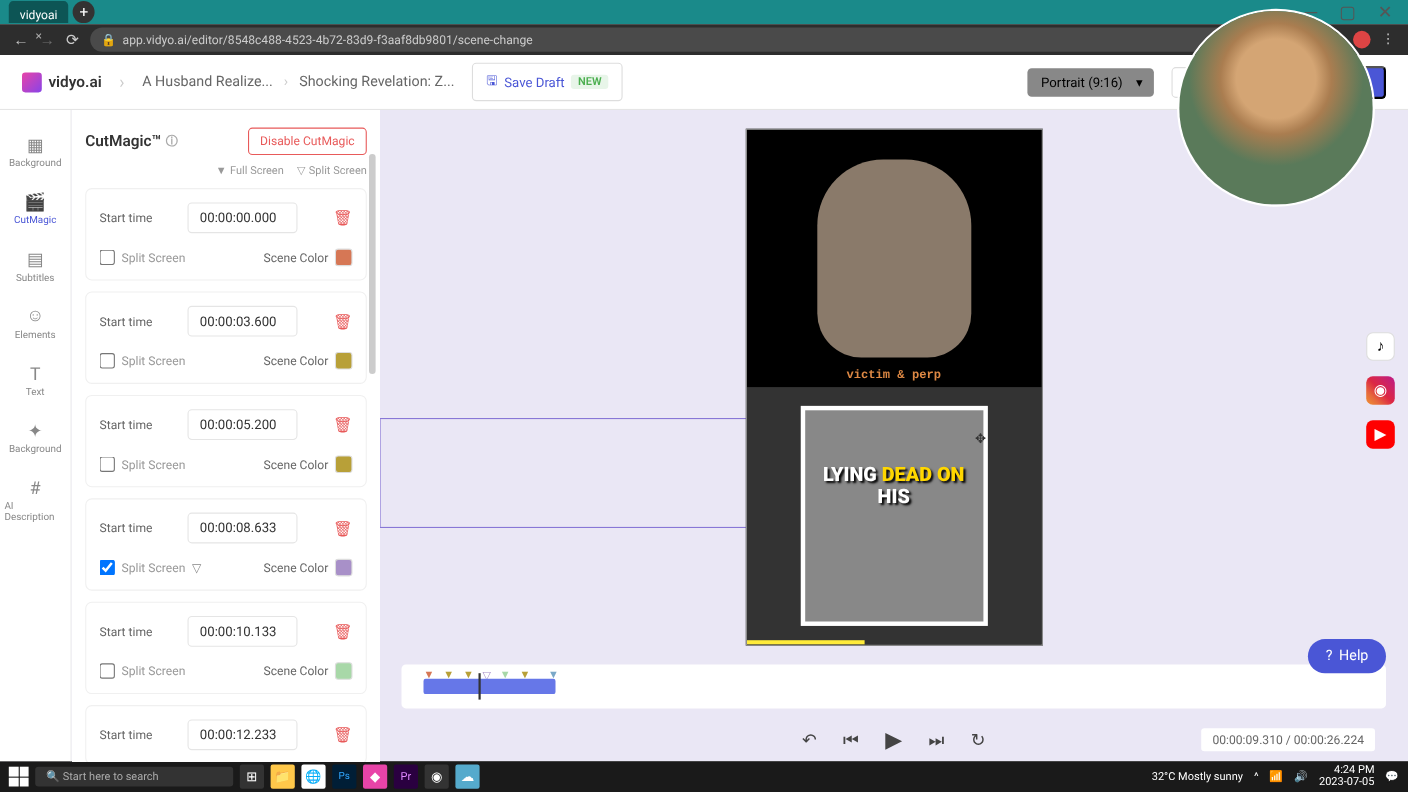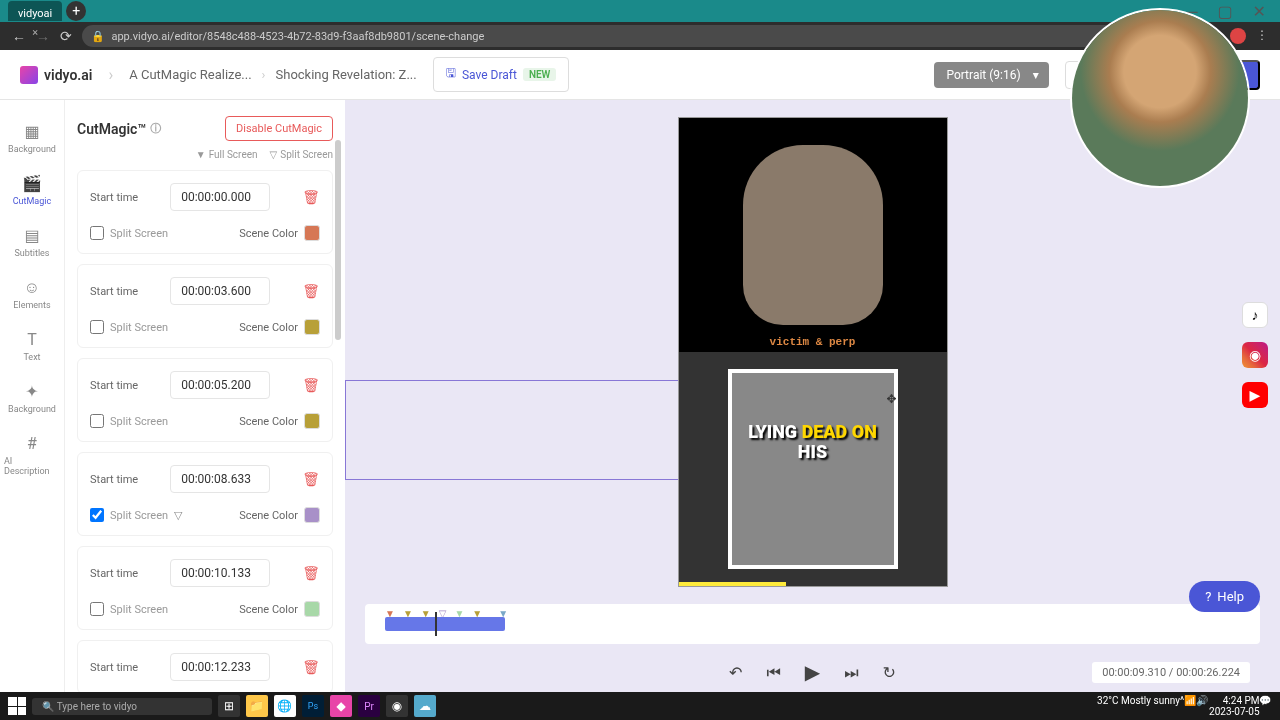--- a/index.html
+++ b/index.html
@@ -21,21 +21,21 @@
 .browser-icons { display: flex; gap: 10px; color: #ccc; font-size: 12px; }
 
 
 .app-header { height: 50px; background: #fff; border-bottom: 1px solid #e5e5e5; display: flex; align-items: center; padding: 0 20px; gap: 16px; }
 .logo { display: flex; align-items: center; gap: 6px; font-weight: 600; font-size: 14px; color: #333; }
 .logo-icon { width: 18px; height: 18px; background: linear-gradient(135deg, #e844a8, #8844e8); border-radius: 3px; }
 .breadcrumb { display: flex; align-items: center; gap: 10px; font-size: 13px; color: #666; }
 .breadcrumb-sep { color: #ccc; }
 .save-draft-btn { border: 1px solid #ddd; background: #fff; padding: 6px 12px; border-radius: 4px; font-size: 12px; display: flex; align-items: center; gap: 6px; cursor: pointer; color: #4a56d6; }
 .new-badge { background: #e8f5e9; color: #4caf50; padding: 1px 6px; border-radius: 3px; font-size: 10px; font-weight: 600; }
-.aspect-dropdown { background: #888; color: #ffffff; padding: 6px 28px 6px 12px; border-radius: 4px; font-size: 12px; cursor: pointer; position: relative; margin-left: auto; }
+.aspect-dropdown { background: #888; color: #000000; padding: 6px 28px 6px 12px; border-radius: 4px; font-size: 12px; cursor: pointer; position: relative; margin-left: auto; }
 .aspect-dropdown::after { content: '▾'; position: absolute; right: 10px; }
 .save-template-btn { border: 1px solid #ddd; background: #fff; padding: 6px 12px; border-radius: 4px; font-size: 12px; cursor: pointer; color: #4a56d6; display: flex; align-items: center; gap: 6px; }
 .download-btn { background: #4a56d6; color: #fff; padding: 6px 14px; border-radius: 4px; font-size: 12px; cursor: pointer; }
 
 
 .main { display: flex; height: calc(100% - 22px - 28px - 50px - 28px); background: #eae7f5; }
 
 
 .left-nav { width: 65px; background: #fff; display: flex; flex-direction: column; padding-top: 12px; border-right: 1px solid #eee; }
 .nav-item { display: flex; flex-direction: column; align-items: center; padding: 10px 4px; font-size: 9px; color: #888; cursor: pointer; gap: 4px; }
@@ -105,21 +105,21 @@
 
 
 .help-btn { position: absolute; bottom: 80px; right: 20px; background: #4a56d6; color: #fff; padding: 8px 16px; border-radius: 20px; font-size: 13px; display: flex; align-items: center; gap: 6px; cursor: pointer; z-index: 50; }
 
 
 .taskbar { height: 28px; background: #1a1a1a; display: flex; align-items: center; padding: 0 8px; gap: 6px; color: #fff; font-size: 11px; }
 .start-btn { width: 18px; height: 18px; display: grid; grid-template-columns: 1fr 1fr; grid-template-rows: 1fr 1fr; gap: 1px; cursor: pointer; }
 .start-btn span { background: #fff; }
 .search-box { background: #333; border-radius: 3px; padding: 3px 10px; width: 180px; font-size: 10px; color: #aaa; }
 .task-icon { width: 22px; height: 22px; border-radius: 2px; cursor: pointer; display: flex; align-items: center; justify-content: center; font-size: 12px; }
-.task-right { margin-left: auto; display: flex; align-items: flex-start; gap: 0; font-size: 10px; }
+.task-right { margin-left: auto; display: flex; align-items: center; gap: 10px; font-size: 10px; }
 </style>
 </head>
 <body>
 
 <div class="browser-tabs">
   <div class="tab">
     <span class="tab-icon"></span>
     <span>vidyoai</span>
     <span class="tab-close">×</span>
   </div>
@@ -148,21 +148,21 @@
   </div>
 </div>
 
 <div class="app-header">
   <div class="logo">
     <span class="logo-icon"></span>
     <span>vidyo.ai</span>
   </div>
   <span class="breadcrumb-sep">›</span>
   <div class="breadcrumb">
-    <span>A CutMagic Realize...</span>
+    <span>A Husband Realize...</span>
     <span class="breadcrumb-sep">›</span>
     <span>Shocking Revelation: Z...</span>
   </div>
   <button class="save-draft-btn">
     <span>🖫</span>
     <span>Save Draft</span>
     <span class="new-badge">NEW</span>
   </button>
   <div class="aspect-dropdown">
     <span>Portrait (9:16)</span>
@@ -391,21 +391,21 @@
   <div class="webcam-person"></div>
 </div>
 
 <div class="taskbar">
   <div class="start-btn">
       <span></span>
       <span></span>
       <span></span>
       <span></span>
     </div>
-  <div class="search-box">🔍 <span>Type here to vidyo</span></div>
+  <div class="search-box">🔍 <span>Start here to search</span></div>
   <div class="task-icon" style="background:#333">⊞</div>
   <div class="task-icon" style="background:#ffc84a">📁</div>
   <div class="task-icon" style="background:#fff">🌐</div>
   <div class="task-icon" style="background:#001e36;color:#31a8ff;font-size:9px">Ps</div>
   <div class="task-icon" style="background:#e844a8">◆</div>
   <div class="task-icon" style="background:#2a0040;color:#e087ff;font-size:10px">Pr</div>
   <div class="task-icon" style="background:#333">◉</div>
   <div class="task-icon" style="background:#5ac">☁</div>
   <div class="task-right">
     <span>32°C  Mostly sunny</span>

